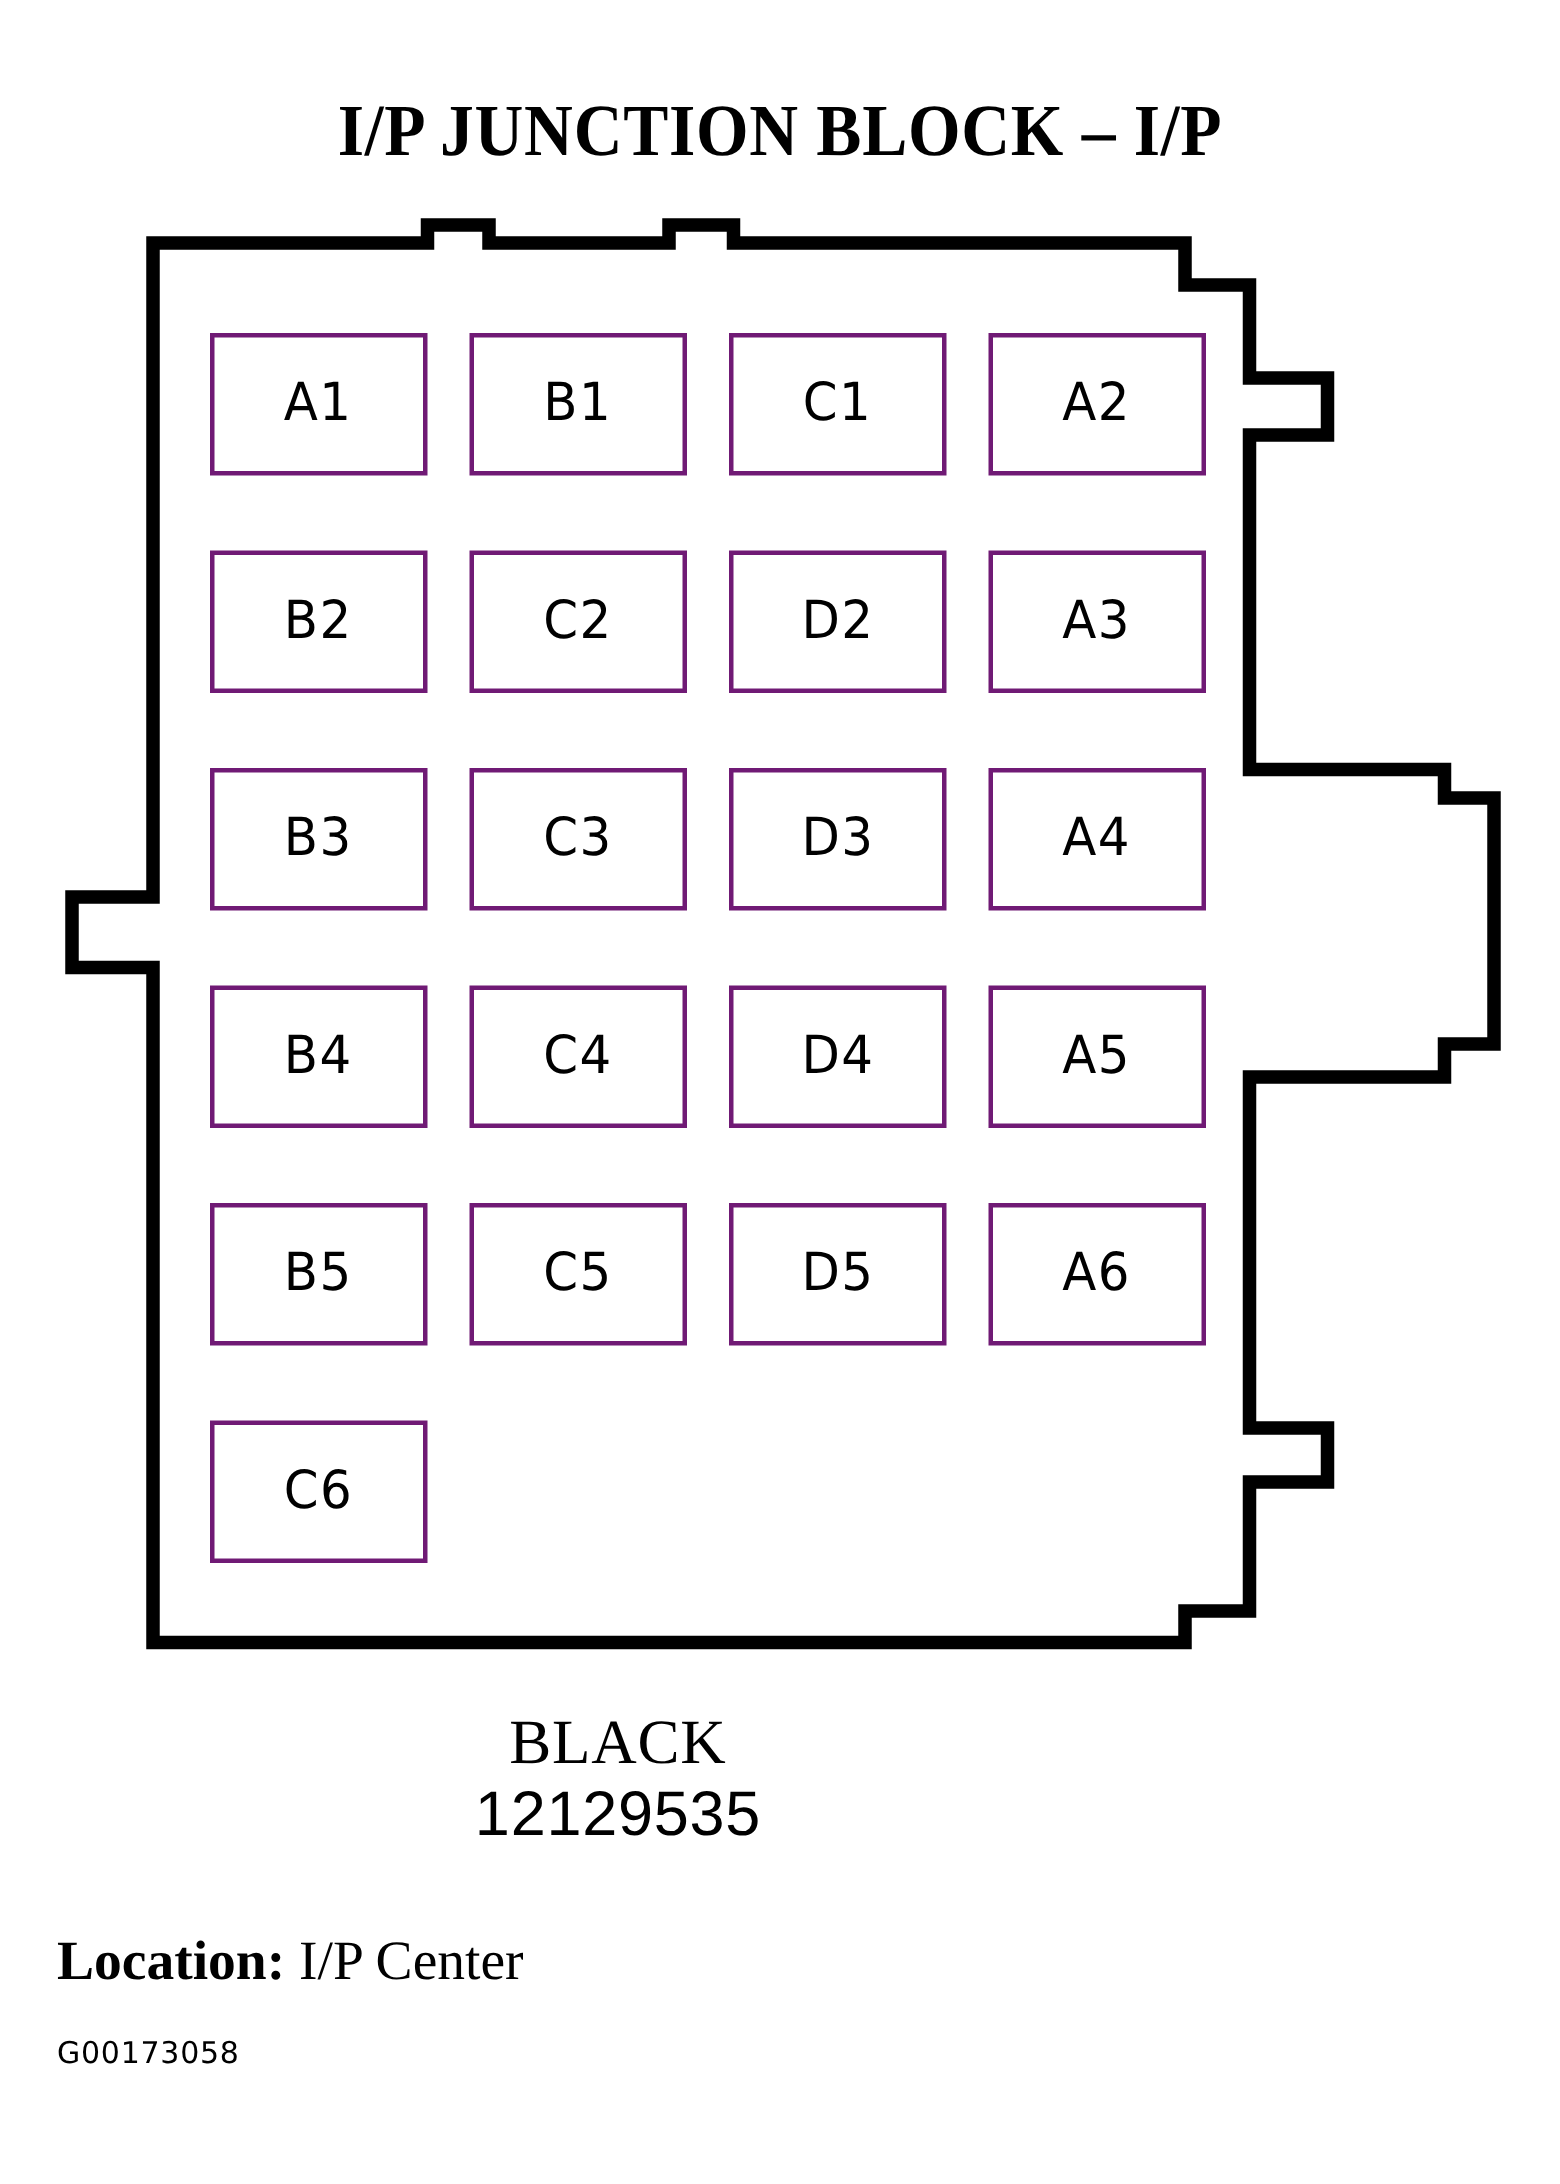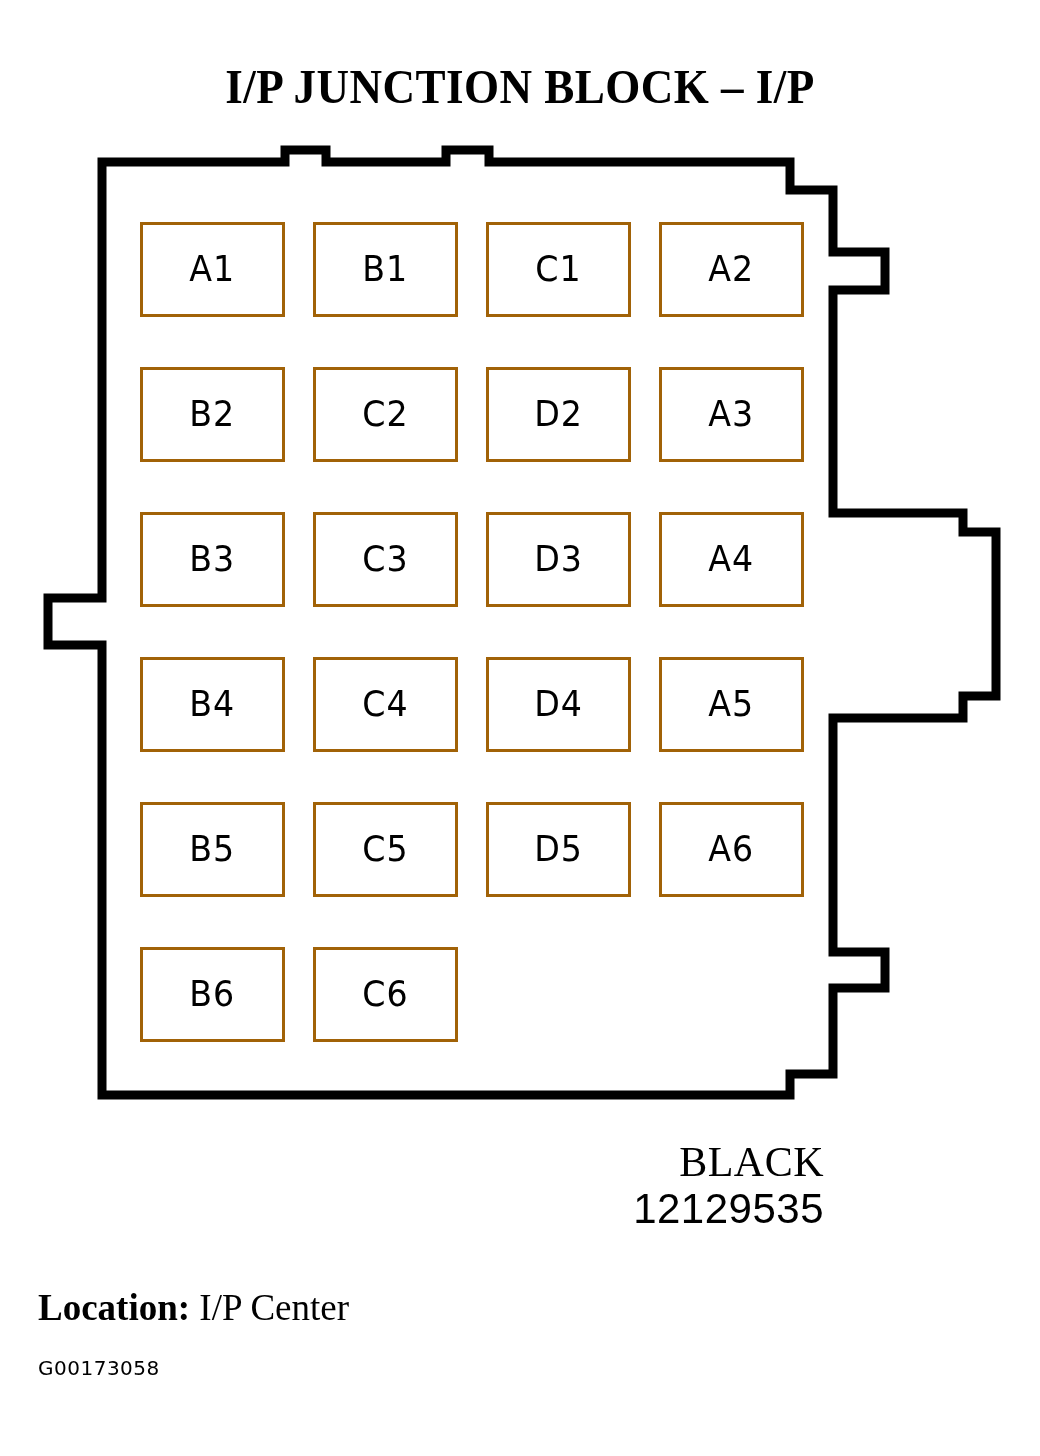--- a/index.html
+++ b/index.html
@@ -56,21 +56,21 @@
     top: 82px;
     width: 665px;
     height: 880px;
     display: grid;
     grid-template-columns: repeat(4, 145px);
     grid-template-rows: repeat(6, 95px);
     column-gap: 28px;
     row-gap: 50px;
   }
   .fuse-cell {
-    border: 3px solid #a16207;
+    border: 3px solid #701a75;
     background: #ffffff;
     display: flex;
     align-items: center;
     justify-content: center;
     box-sizing: border-box;
   }
   .fuse-label {
     font-family: "DejaVu Sans", sans-serif;
     font-size: 35px;
     font-weight: 400;
@@ -79,21 +79,21 @@
     color: #000000;
     transform: scaleX(0.95);
   }
 
   
   #caption {
     position: absolute;
     left: 0;
     top: 1140px;
     width: 824px;
-    text-align: right;
+    text-align: center;
   }
   #connector-color {
     font-family: "Liberation Serif", serif;
     font-size: 42px;
     line-height: 1.07;
     letter-spacing: 0.5px;
   }
   #connector-part-number {
     font-family: Liberation Sans, sans-serif;
     font-size: 42px;
@@ -240,23 +240,20 @@
       <span class="fuse-label">C5</span>
     </div>
     <div class="fuse-cell">
       <span class="fuse-label">D5</span>
     </div>
 
     <div class="fuse-cell">
       <span class="fuse-label">A6</span>
     </div>
     <div class="fuse-cell">
-      <span class="fuse-label">B6</span>
-    </div>
-    <div class="fuse-cell">
       <span class="fuse-label">C6</span>
     </div>
 
   </div>
 </div>
 
 <div id="caption">
   <div id="connector-color">BLACK</div>
   <div id="connector-part-number">12129535</div>
 </div>

